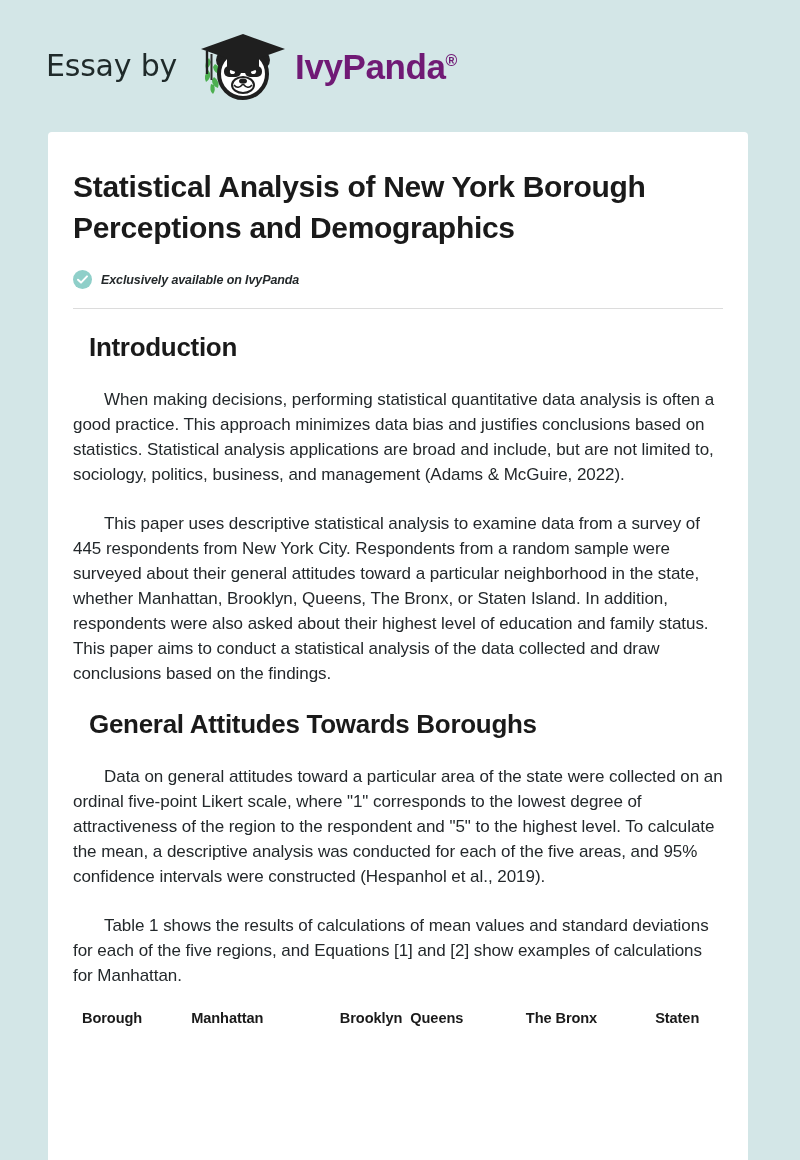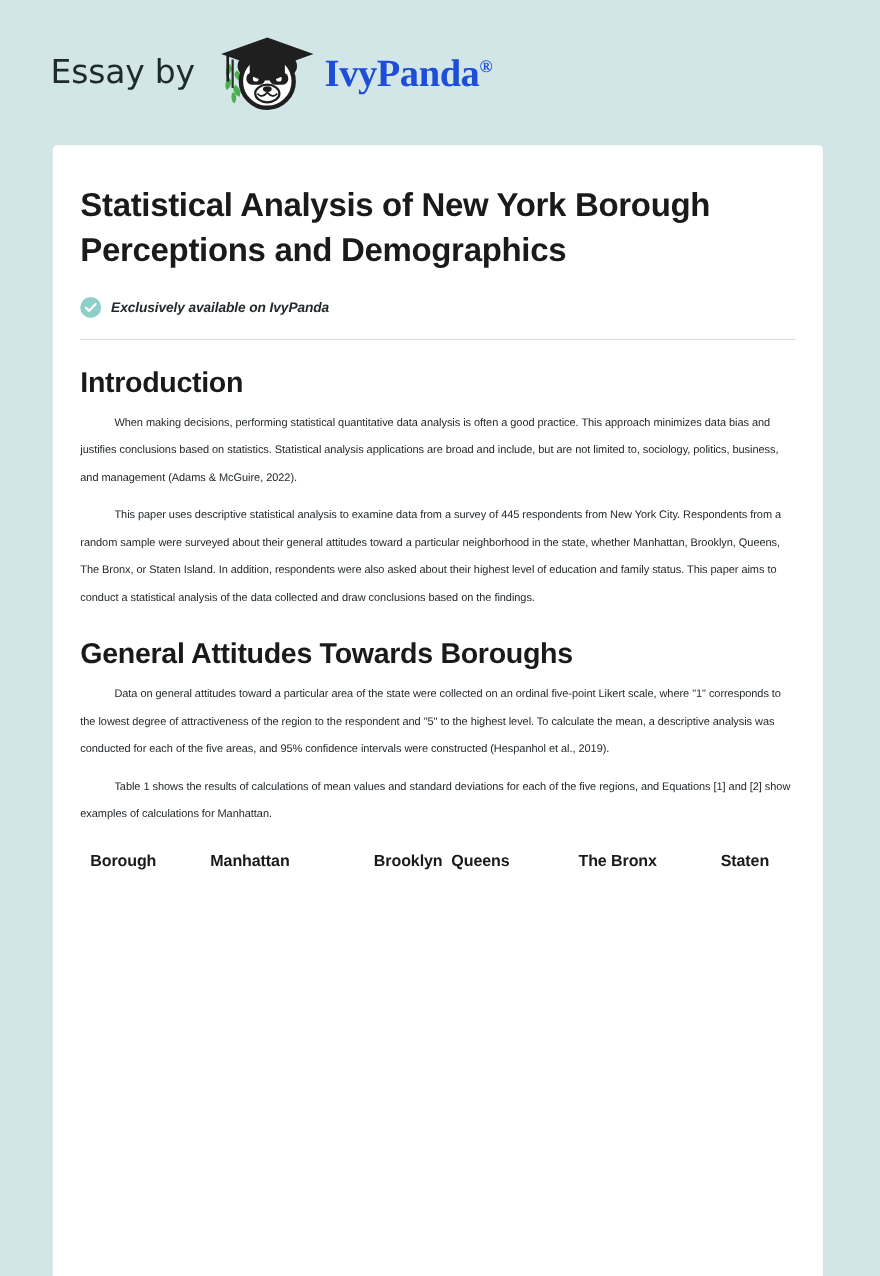--- a/index.html
+++ b/index.html
@@ -39,24 +39,24 @@
   .brand-logo-mark {
     width: 104px;
     height: 76px;
     margin-left: 14px;
     margin-right: 2px;
     position: relative;
     flex: none;
   }
   .brand-logo-mark svg { display: block; }
   .brand-wordmark {
-    font-family: Liberation Serif, serif;
+    font-family: Liberation Sans, sans-serif;
     font-size: 35px;
     font-weight: 700;
-    color: #1d4ed8;
+    color: #701a75;
     line-height: 1;
     letter-spacing: -0.4px;
     position: relative;
     margin-left: -2px;
   }
   .brand-wordmark .reg {
     font-size: 16px;
     vertical-align: super;
     font-weight: 700;
   }
@@ -115,31 +115,31 @@
     height: 1px;
     background: #dcdcdc;
     border: 0;
   }
 
   h2.section-heading {
     font-family: "Liberation Sans", sans-serif;
     font-size: 26px;
     font-weight: 700;
     color: #1a1a1a;
-    margin: 23px 0 0 0;
+    margin: 23px 0 0 16px;
     letter-spacing: -0.3px;
     line-height: 1.2;
   }
 
   p.body-par {
     font-family: "Liberation Sans", sans-serif;
-    font-size: 10px;
+    font-size: 17px;
     line-height: 25px;
     color: #23282b;
-    margin: 9px 0 0 0;
+    margin: 24px 0 0 0;
     text-indent: 31px;
     letter-spacing: -0.05px;
   }
 
   p.table-caption {
     font-family: "Liberation Sans", sans-serif;
     font-style: italic;
     font-size: 14.6px;
     line-height: 22px;
     color: #23282b;

